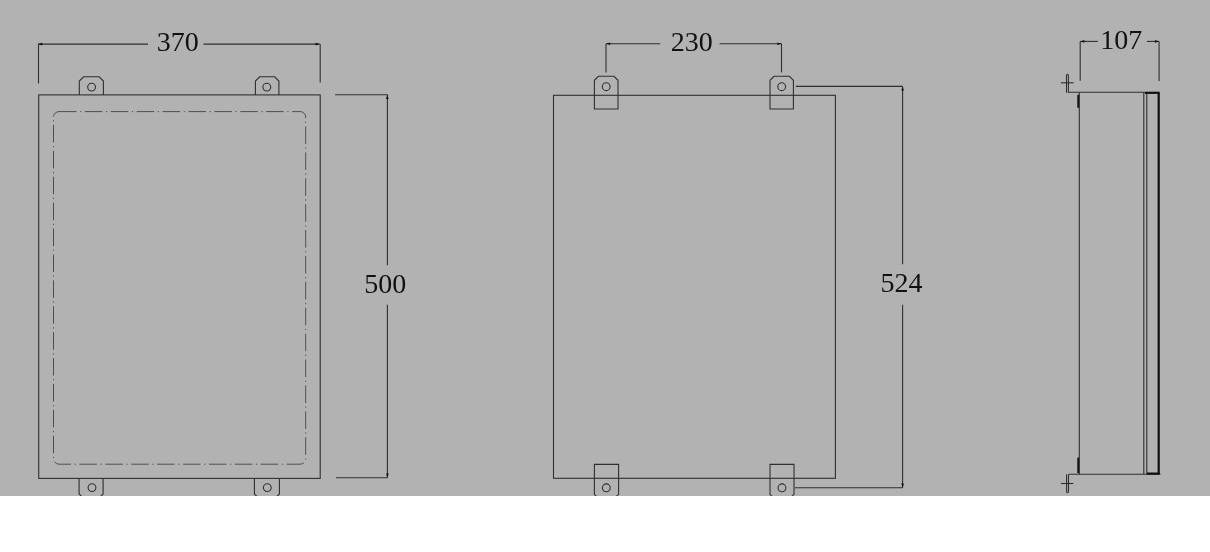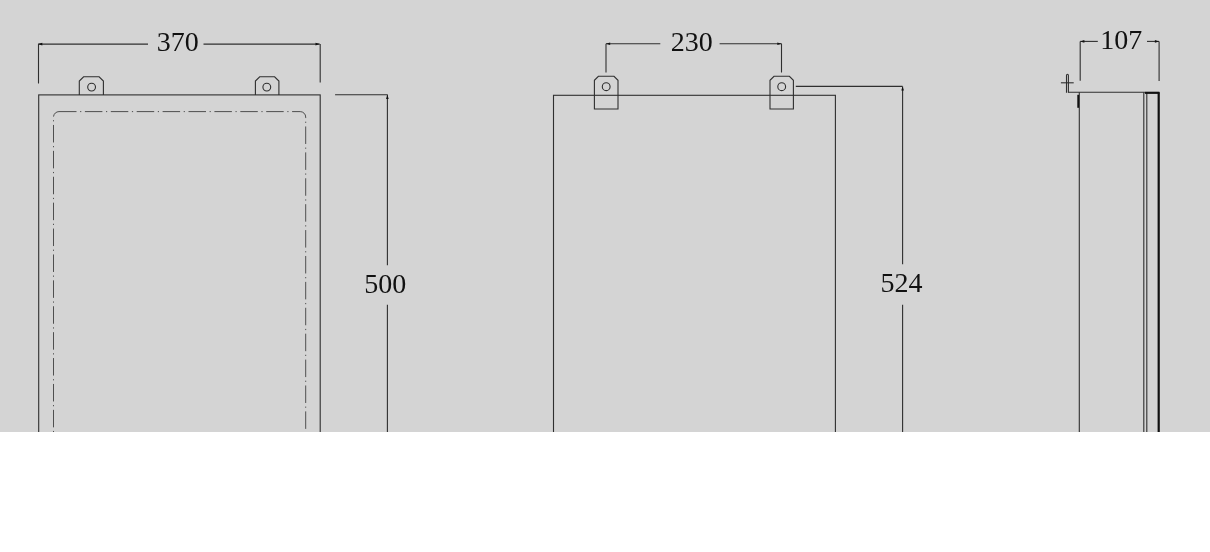--- a/index.html
+++ b/index.html
@@ -1,16 +1,16 @@
 <!DOCTYPE html>
 <html><head>
 <meta charset="utf-8">
 <style>
   html,body{margin:0;padding:0;background:#ffffff;}
-  .page{width:1210px;height:432px;position:relative;background:#86efac;overflow:hidden;filter:grayscale(1);}
+  .page{width:1210px;height:496px;position:relative;background:#eab308;overflow:hidden;filter:grayscale(1);}
   svg{display:block;}
   text{font-family:"Liberation Serif", serif;fill:#111111;}
 </style>
 </head>
 <body>
 <div class="page">
 <svg width="1210" height="552" viewBox="0 0 1210 552" xmlns="http://www.w3.org/2000/svg">
   <g fill="none" stroke="#2f2f2f" stroke-width="1.1">
 
     <rect x="38.7" y="94.9" width="281.5" height="383.5"></rect>

